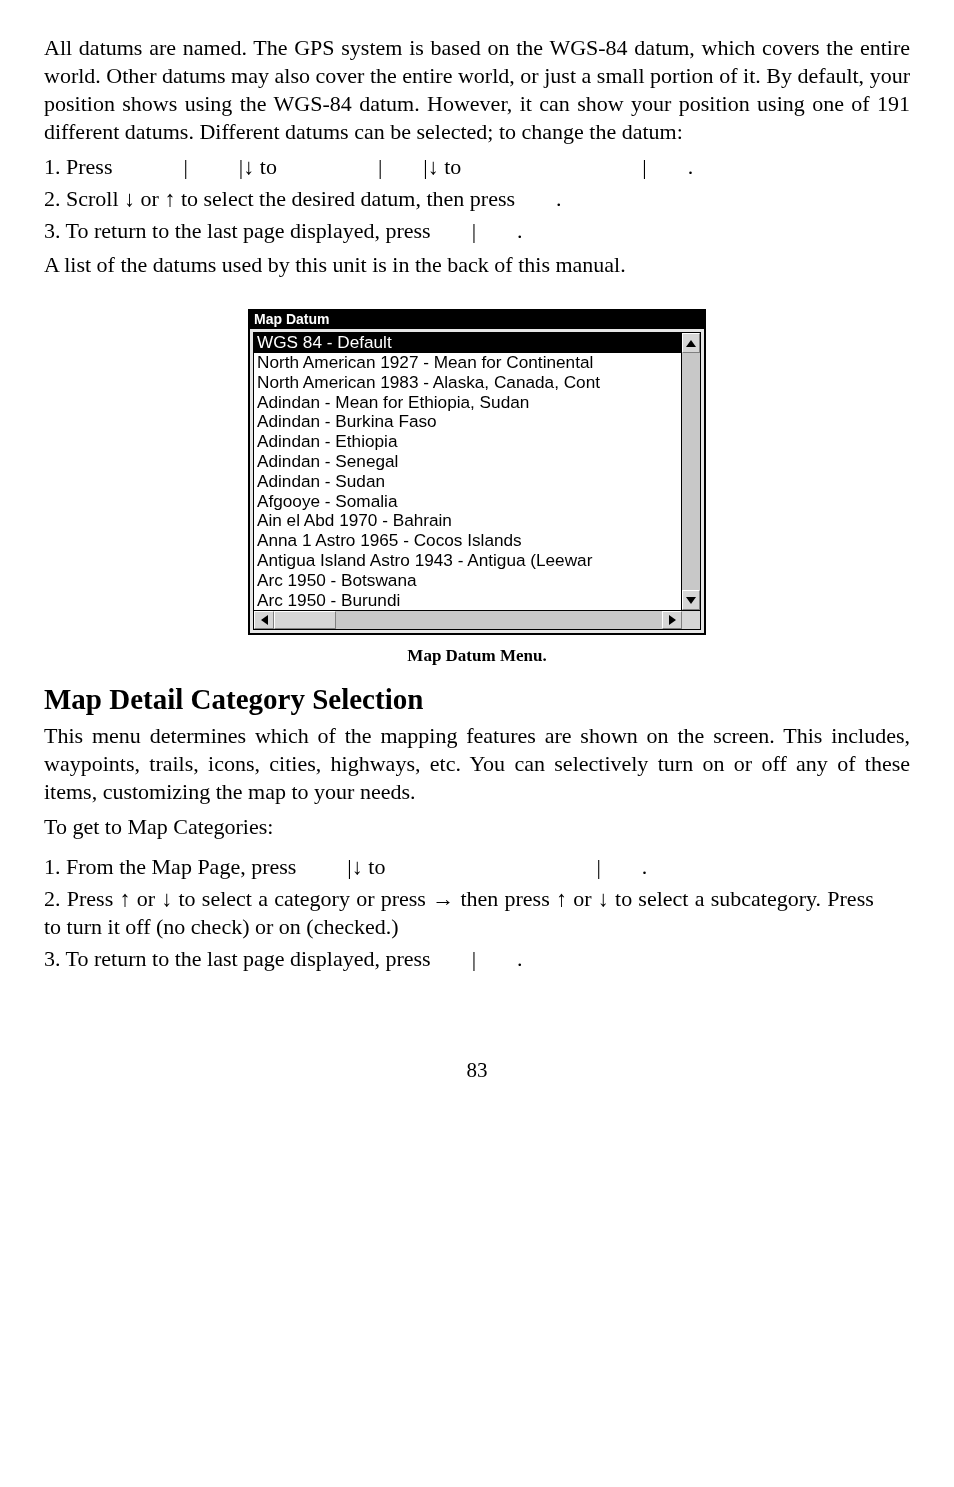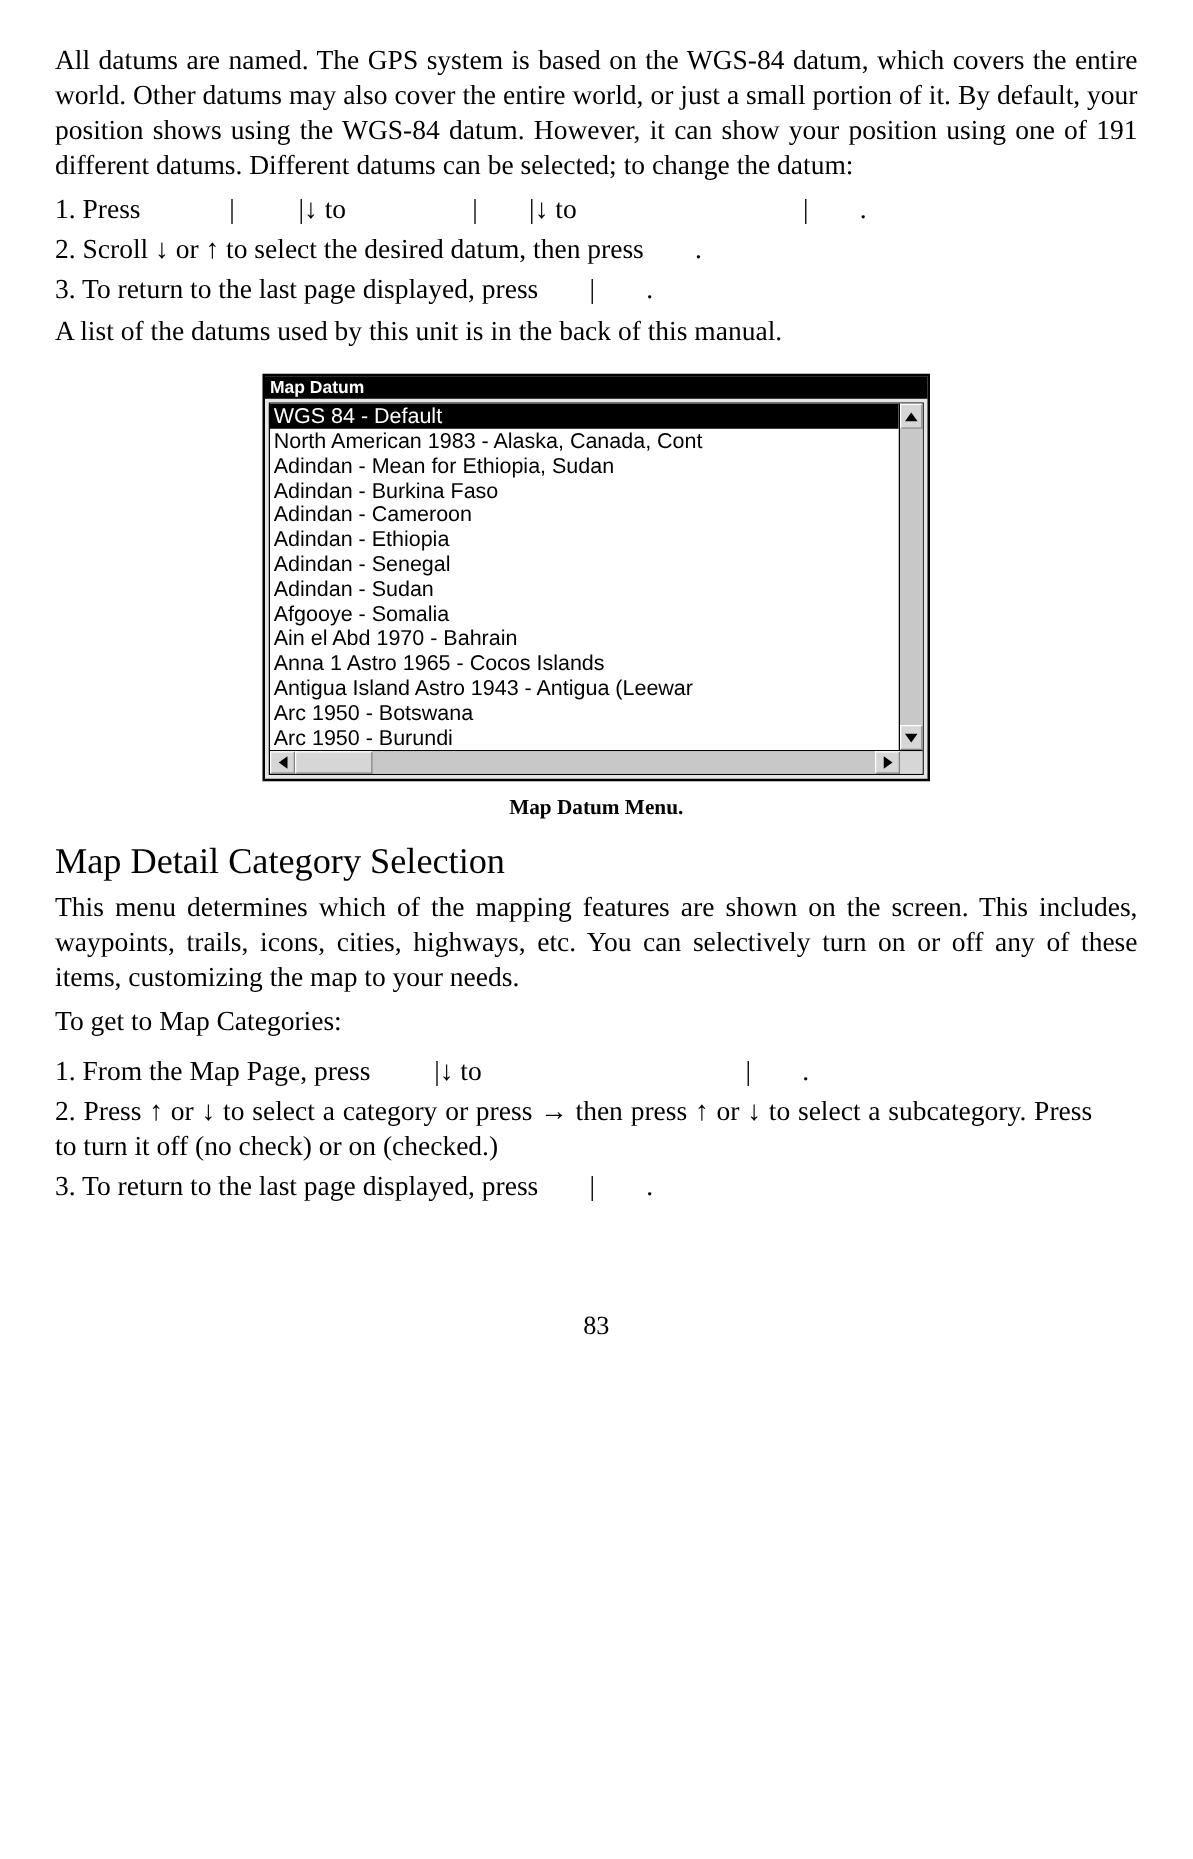--- a/index.html
+++ b/index.html
@@ -19,22 +19,22 @@
   }
   .step {
     margin: 4px 0;
   }
   .small-para {
     margin: 6px 0 12px 0;
   }
 
   
   .ui-wrap {
-    width: 534px;
-    margin: 20px auto 4px auto;
+    width: 458px;
+    margin: 30px auto 4px auto;
   }
   .ui-window {
     border: 2px solid #000;
     background: #e6e6e6;
     font-family: Arial, Helvetica, sans-serif;
     font-size: 17.2px;
     line-height: 1.15;
   }
   .ui-title {
     background: #000;
@@ -146,21 +146,21 @@
     background: #d6d6d6;
   }
   .ui-caption {
     text-align: center;
     font-weight: bold;
     margin: 10px 0 14px 0;
     font-size: 17px;
   }
 
   .section-h {
-    font-weight: normal;
+    font-weight: bold;
     font-size: 29px;
     margin: 0 0 4px 0;
   }
   .pageno {
     text-align: center;
     margin-top: 84px;
     font-size: 21px;
   }
 </style>
 </head>
@@ -200,24 +200,24 @@
 
 <p class="small-para">A list of the datums used by this unit is in the back of this manual.</p>
 
 <div class="ui-wrap">
   <div class="ui-window">
     <div class="ui-title">Map Datum</div>
     <div class="ui-inner">
       <div class="ui-body">
         <div class="ui-list" id="datum-list">
             <div class="ui-item selected">WGS 84 - Default</div>
+            <div class="ui-item">North American 1927 - Mean for Continental</div>
             <div class="ui-item">North American 1983 - Alaska, Canada, Cont</div>
             <div class="ui-item">Adindan - Mean for Ethiopia, Sudan</div>
             <div class="ui-item">Adindan - Burkina Faso</div>
-            <div class="ui-item">Adindan - Cameroon</div>
             <div class="ui-item">Adindan - Ethiopia</div>
             <div class="ui-item">Adindan - Senegal</div>
             <div class="ui-item">Adindan - Sudan</div>
             <div class="ui-item">Afgooye - Somalia</div>
             <div class="ui-item">Ain el Abd 1970 - Bahrain</div>
             <div class="ui-item">Anna 1 Astro 1965 - Cocos Islands</div>
             <div class="ui-item">Antigua Island Astro 1943 - Antigua (Leewar</div>
             <div class="ui-item">Arc 1950 - Botswana</div>
             <div class="ui-item">Arc 1950 - Burundi</div>
           </div>

